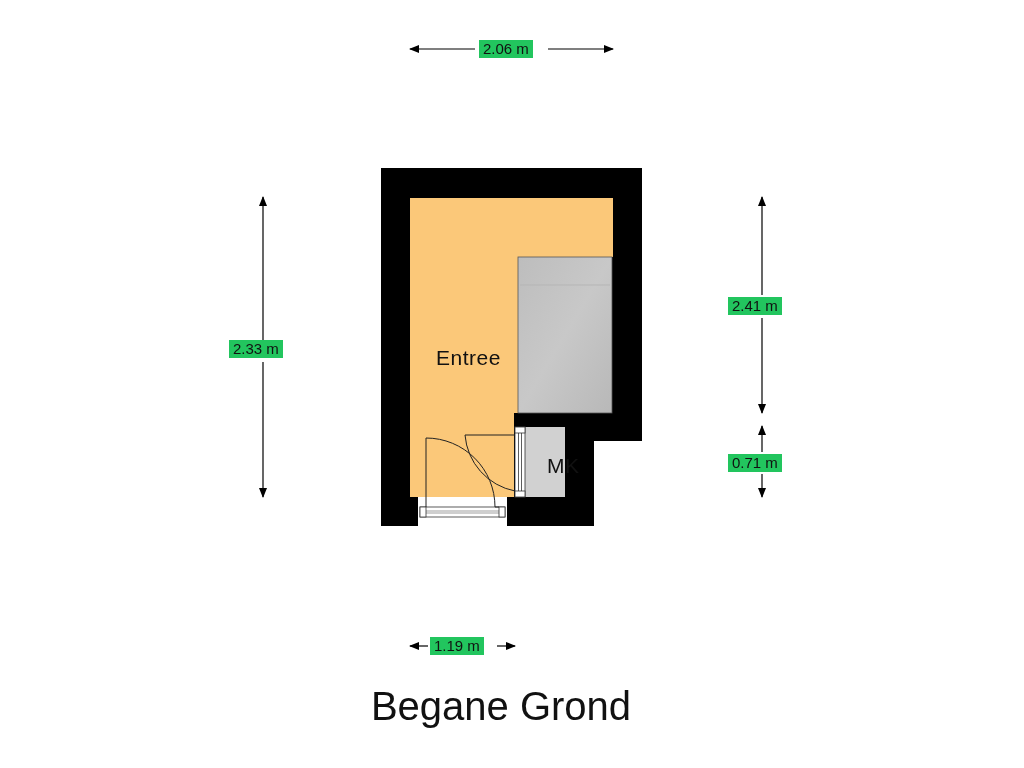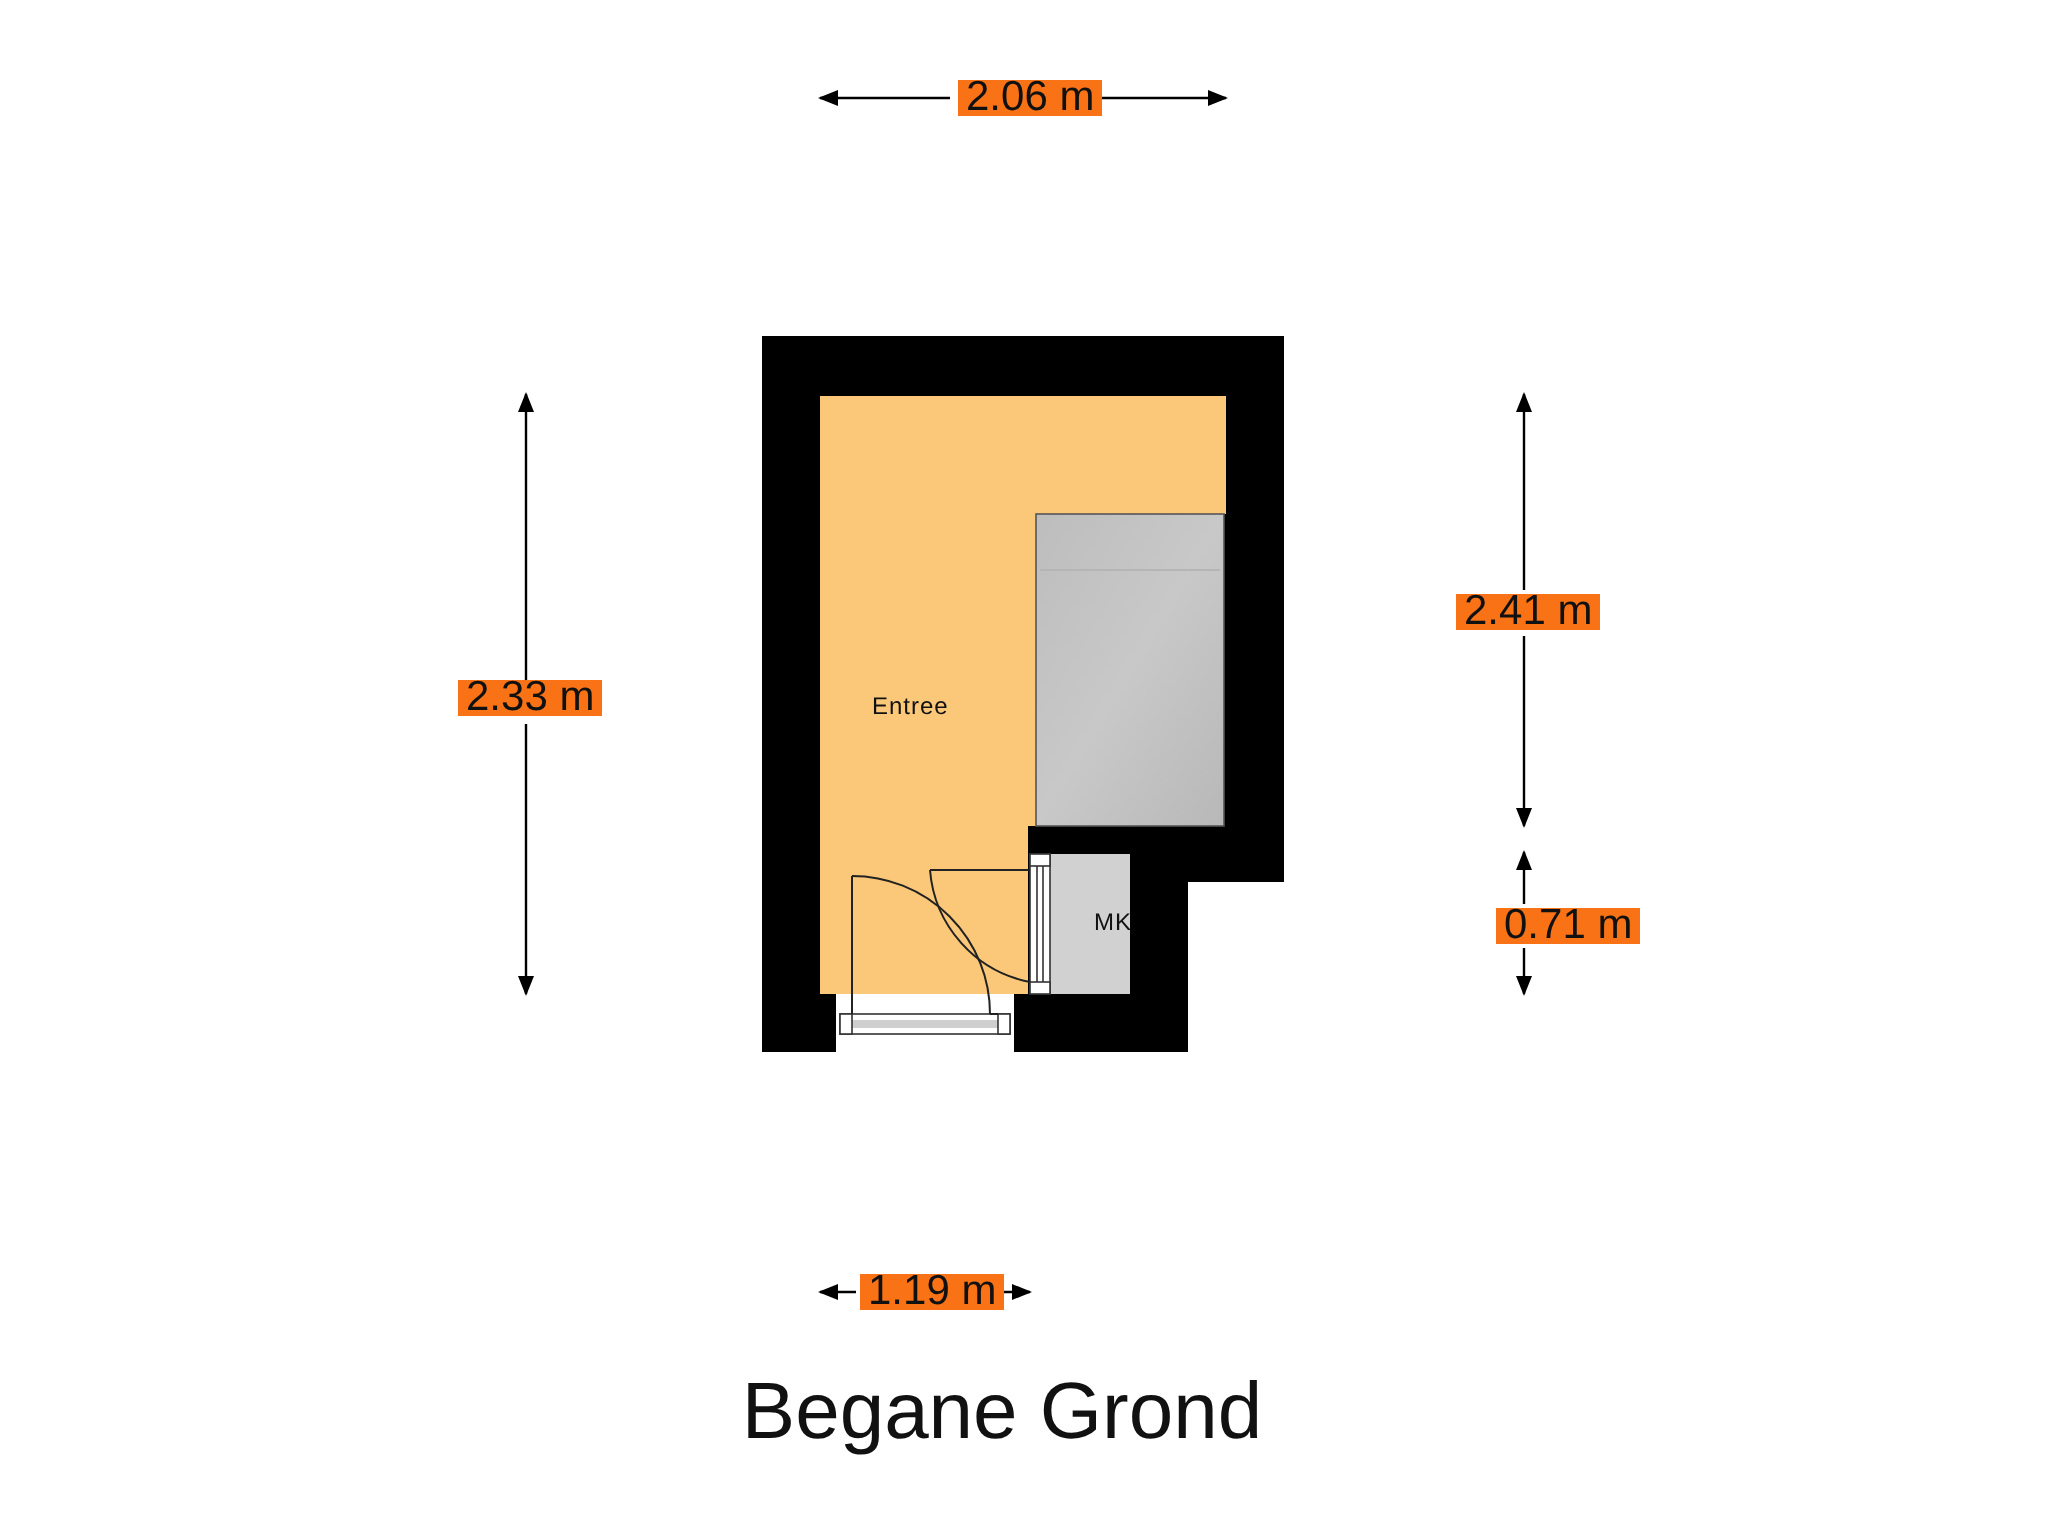--- a/index.html
+++ b/index.html
@@ -1,20 +1,20 @@
 <!DOCTYPE html>
 <html><head>
 <meta charset="utf-8">
 <style>
   html, body { margin: 0; padding: 0; background: #ffffff; }
   body { width: 1024px; height: 768px; position: relative; overflow: hidden;
          font-family: "Liberation Sans", sans-serif; color: #111; }
-  .dim-label { position: absolute; font-size: 21px; background: #f97316; padding: 0 4px; white-space: nowrap; line-height: 18px; }
+  .dim-label { position: absolute; font-size: 15px; background: #22c55e; padding: 0 4px; white-space: nowrap; line-height: 18px; }
   .title { position: absolute; left: 0; width: 1002px; text-align: center; top: 684px; font-size: 40px; }
-  .room-label { position: absolute; font-size: 12px; letter-spacing: 0.5px; }
+  .room-label { position: absolute; font-size: 21px; letter-spacing: 0.5px; }
   svg { position: absolute; left: 0; top: 0; }
 </style>
 </head>
 <body>
 
 <svg width="1024" height="768" viewBox="0 0 1024 768">
   <defs>
     <marker id="arr" markerWidth="10" markerHeight="8" refX="9" refY="4" orient="auto" markerUnits="userSpaceOnUse">
       <path d="M0,0 L10,4 L0,8 z" fill="#000"></path>
     </marker>
@@ -77,19 +77,19 @@
     <line x1="762" y1="474" x2="762" y2="497" marker-end="url(#arr)"></line>
 
     <line x1="428" y1="646" x2="410" y2="646" marker-end="url(#arr)"></line>
     <line x1="497" y1="646" x2="515" y2="646" marker-end="url(#arr)"></line>
   </g>
 </svg>
 
 <div class="dim-label" style="left:479px; top:40px;">2.06 m</div>
 <div class="dim-label" style="left:229px; top:340px;">2.33 m</div>
 <div class="dim-label" style="left:728px; top:297px;">2.41 m</div>
-<div class="dim-label" style="left:728px; top:454px;margin-left:20px;">0.71 m</div>
+<div class="dim-label" style="left:728px; top:454px;">0.71 m</div>
 <div class="dim-label" style="left:430px; top:637px;">1.19 m</div>
 
 <div class="room-label" style="left:436px; top:346px;">Entree</div>
 <div class="room-label" style="left:547px; top:454px;">MK</div>
 
 <div class="title">Begane Grond</div>
 
 </body></html>

